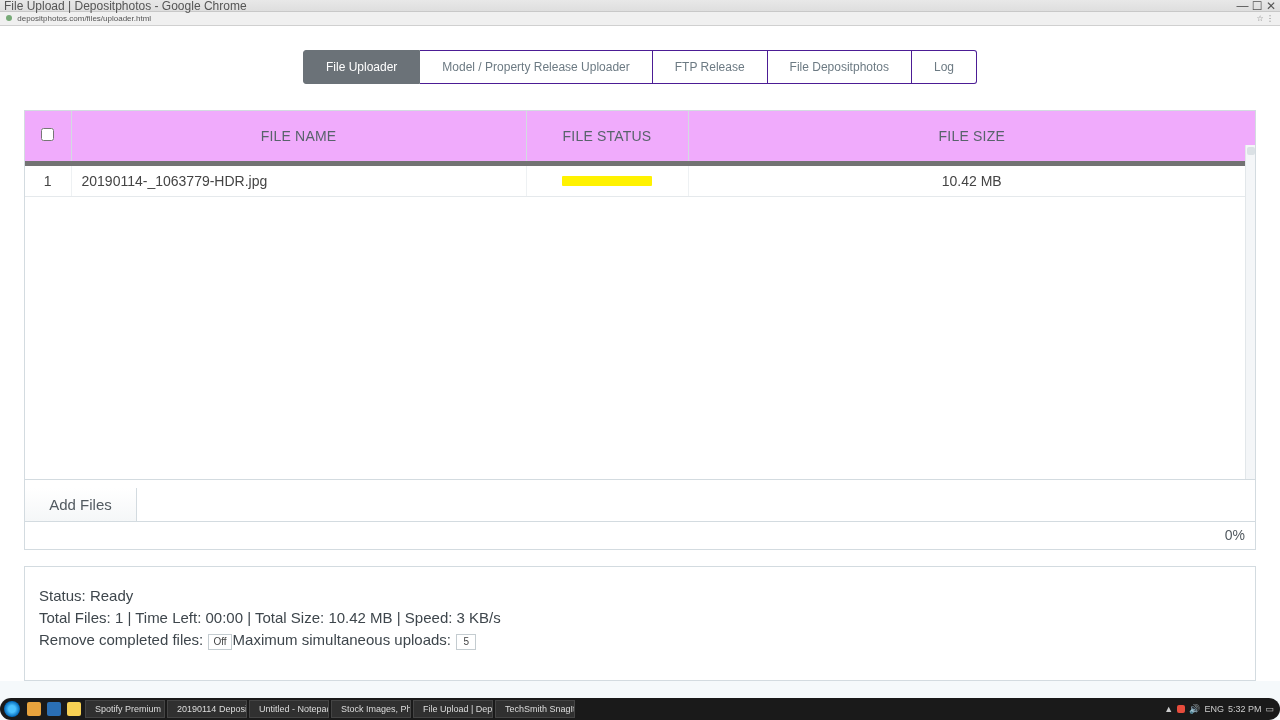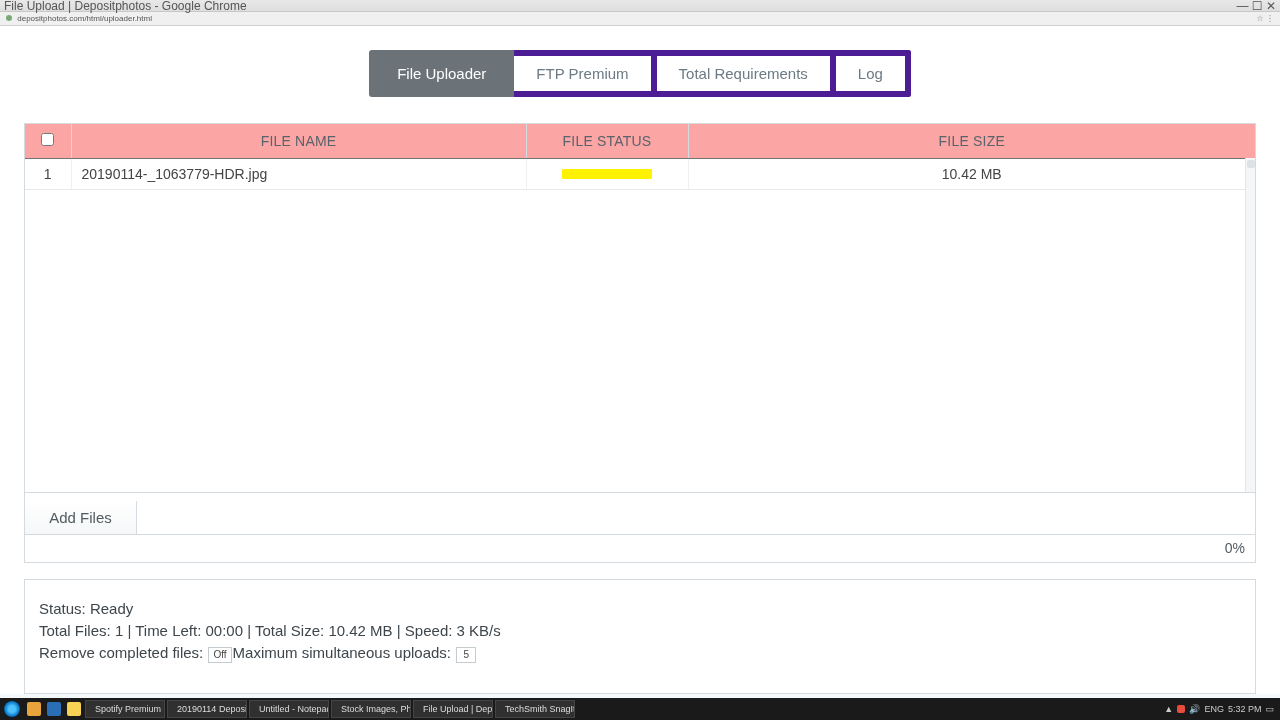--- a/index.html
+++ b/index.html
@@ -46,23 +46,23 @@
     background: #fff;
     padding: 24px 24px 0 24px;
   }
   
   .tabs {
     display: flex;
     justify-content: center;
     margin-bottom: 26px;
   }
   .tab {
-    border: 6px solid #4c1d95;
+    border: 1px solid #4c1d95;
     padding: 9px 22px;
-    font-size: 15px;
+    font-size: 12px;
     color: #6c7a83;
     background: #fff;
     cursor: pointer;
   }
   .tab + .tab { border-left: none; }
   .tab:first-child { border-top-left-radius: 3px; border-bottom-left-radius: 3px; }
   .tab:last-child { border-top-right-radius: 3px; border-bottom-right-radius: 3px; }
   .tab.active { background: #6b7278; color: #fff; border-color:#6b7278; }
   
   .file-table-wrap {
@@ -70,27 +70,27 @@
     background: #fff;
     height: 370px;
     position: relative;
     overflow: hidden;
   }
   .file-table {
     width: 100%;
     border-collapse: collapse;
   }
   .file-table th {
-    background: #fca5a5;
+    background: #f0abfc;
     color: #58636b;
     font-weight: normal;
     font-size: 14px;
     letter-spacing: 0.2px;
-    padding: 9px 8px;
-    border-bottom: 1px solid #737373;
+    padding: 17px 8px;
+    border-bottom: 5px solid #737373;
     border-right: 1px solid #d3dbe0;
   }
   .file-table th:last-child { border-right: none; }
   .file-table td {
     padding: 7px 10px;
     font-size: 14px;
     color: #444;
     border-bottom: 1px solid #e5e9ec;
     border-right: 1px solid #eef1f3;
   }
@@ -161,20 +161,21 @@
   
   .taskbar {
     position:absolute;
     left:0; right:0; bottom:0;
     height: 22px;
     background: #1a1a1a;
     display:flex;
     align-items:center;
     font-size:9px;
     color:#ddd;
+    border-radius:11px;
   }
   .tb-start { width:16px; height:16px; margin:0 4px; background: radial-gradient(circle,#4cc2ff 30%, #0067b8 70%); border-radius:50%; }
   .tb-icon { width:14px; height:14px; background:#e8a33d; margin:0 3px; border-radius:2px;}
   .tb-icon.blue{background:#2a6fb5;}
   .tb-item {
     height:18px;
     background:#303030;
     border:1px solid #444;
     margin:0 1px;
     padding:0 6px;
@@ -191,31 +192,32 @@
 </head>
 <body>
 
 <div class="chrome-titlebar">
   <span>File Upload | Depositphotos - Google Chrome</span>
   <span>— ☐ ✕</span>
 </div>
 <div class="chrome-addrbar">
   <span>
     <span class="lock-dot"></span>
-    <span>depositphotos.com/html/uploader.html</span>
+    <span>depositphotos.com/files/uploader.html</span>
   </span>
   <span class="chrome-addr-right">☆ ⋮</span>
 </div>
 
 <div class="page">
 
   <div class="tabs">
     <div class="tab active">File Uploader</div>
-    <div class="tab">FTP Premium</div>
-    <div class="tab">Total Requirements</div>
+    <div class="tab">Model / Property Release Uploader</div>
+    <div class="tab">FTP Release</div>
+    <div class="tab">File Depositphotos</div>
     <div class="tab">Log</div>
   </div>
 
   <div class="file-table-wrap">
     <table class="file-table">
       <thead>
         <tr>
           <th class="col-check">
             <input type="checkbox" style="">
           </th>

